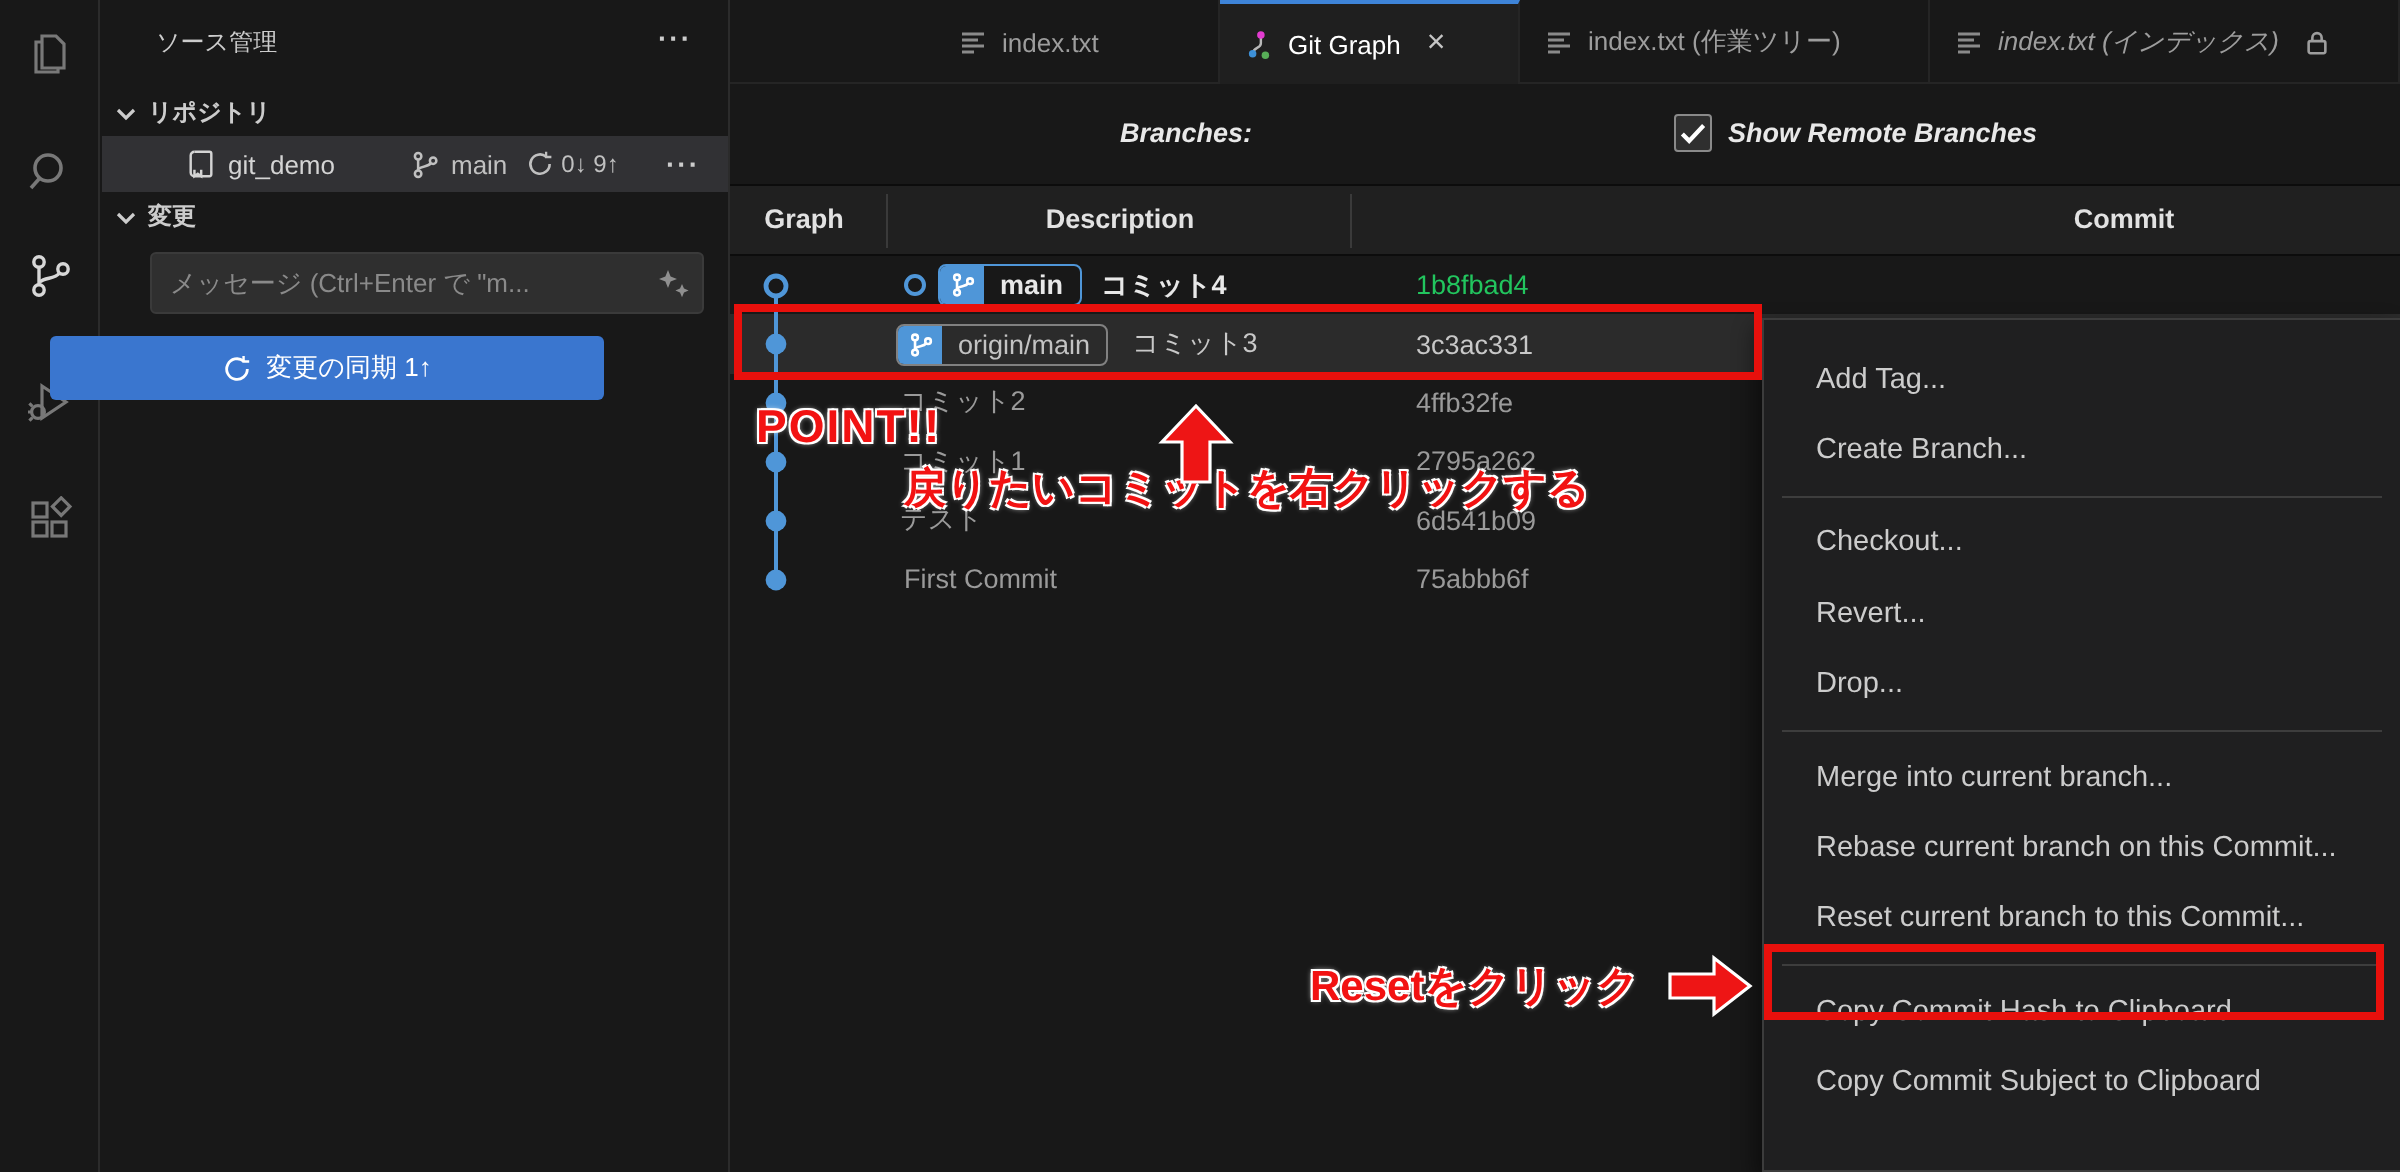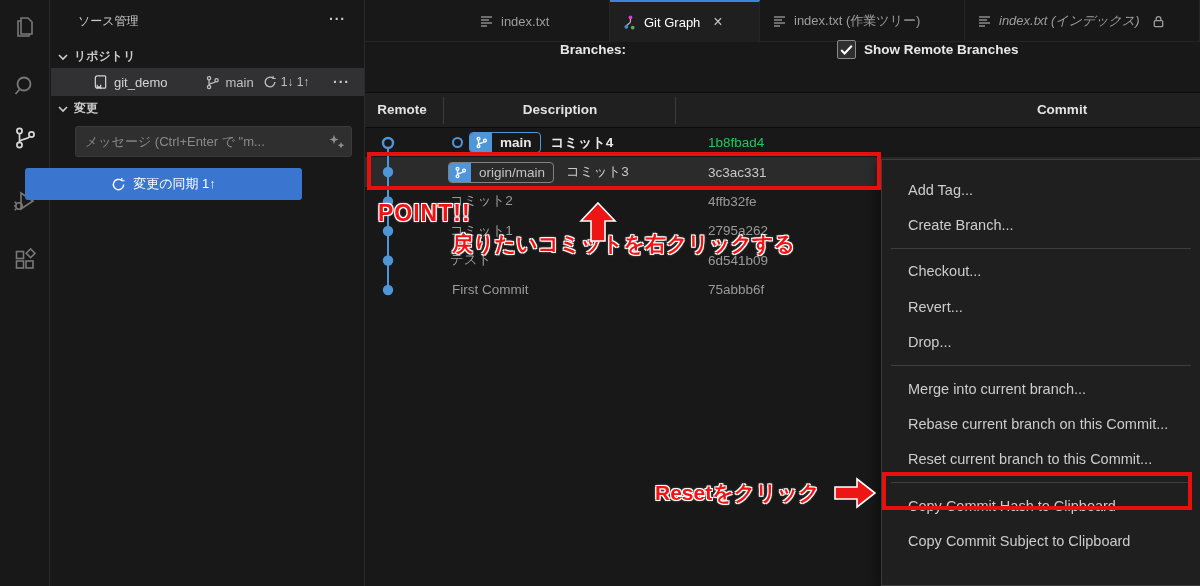--- a/index.html
+++ b/index.html
@@ -39,21 +39,21 @@
   
   #tab-bar { left:365px; top:0; width:835px; height:42px; background:#181818; border-bottom:1px solid #252525; display:flex;justify-content:flex-end; }
   .tab { height:42px; display:flex; align-items:center; padding:0 12px; gap:7px; border-right:1px solid #252525; color:#9d9d9d; cursor:pointer; position:relative; font-size:13px; white-space:nowrap; }
   .tab .ficon { width:15px; height:15px; flex:0 0 auto; }
   .tab.active { background:#1f1f1f; color:#ffffff; border-top:2px solid #3e84d8; }
   .tab.preview .tab-label { font-style:italic; }
   .tab-close { margin-left:6px; font-size:16px; color:#c5c5c5; cursor:pointer; line-height:1; }
   .lock { width:13px; height:13px; margin-left:5px; }
 
   
-  #gg-toolbar { left:365px; top:25px; width:835px; height:50px; }
+  #gg-toolbar { left:365px; top:42px; width:835px; height:50px;font-style:italic; }
   #branches-label { position:absolute; left:195px; top:17px; font-weight:bold; color:#e8e8e8; font-size:13.5px; }
   #branch-select { position:absolute; left:272px; top:9px; width:170px; height:31px; background:#333333; border:1px solid #5a5a5a; border-radius:4px; display:flex; align-items:center; cursor:pointer; }
   #branch-select-value { margin-left:15px; color:#f0f0f0; font-size:13.5px; }
   #branch-caret { position:absolute; right:14px; top:13px; width:0; height:0; border-left:5px solid transparent; border-right:5px solid transparent; border-top:6px solid #cccccc; }
   #remote-checkbox { position:absolute; left:472px; top:15px; width:19px; height:19px; background:#2f2f2f; border:1px solid #8a8a8a; border-radius:2px; cursor:pointer; }
   #remote-checkbox svg { width:17px; height:17px; display:block; }
   #remote-label { position:absolute; left:499px; top:17px; font-weight:bold; color:#e8e8e8; font-size:13.5px; }
 
   
   #table-header { left:365px; top:92px; width:835px; height:36px; background:#202020; border-top:1px solid #0c0c0c; border-bottom:1px solid #0c0c0c; }
@@ -162,21 +162,21 @@
           <circle cx="6.5" cy="19" r="2.6"></circle>
           <circle cx="18.5" cy="8.5" r="2.6"></circle>
           <path d="M6.5 7.6v8.8"></path>
           <path d="M16.8 10.5c-2.5 3.2-7 2-10 4.5"></path>
         </svg>
       <span id="repo-branch-label">main</span>
       <svg style="margin-left:9px" width="14" height="14" viewBox="0 0 16 16" fill="none" stroke="#c0c0c0" stroke-width="1.5">
           <path d="M13.5 8a5.5 5.5 0 1 1-2-4.2"></path>
           <path d="M11.5 1v3h3" stroke-width="1.3"></path>
         </svg>
-      <span id="repo-sync-status">1↓ 1↑</span>
+      <span id="repo-sync-status">0↓ 9↑</span>
       <span id="repo-more" class="ellipsis">···</span>
     </div>
 
     <div class="section-header" style="top:100px">
       <span class="chev">
           <svg viewBox="0 0 10 10" fill="none" stroke-width="1.6">
             <path d="M1 3l4 4 4-4"></path>
           </svg>
         </span>
       <span>変更</span>
@@ -237,21 +237,21 @@
     <span id="branches-label">Branches:</span>
     <div id="remote-checkbox">
       <svg viewBox="0 0 16 16" fill="none" stroke="#ffffff" stroke-width="2">
           <path d="M3 8.5l3.2 3.2L13 4.5"></path>
         </svg>
     </div>
     <span id="remote-label">Show Remote Branches</span>
   </div>
 
   <div id="table-header" class="abs">
-    <span class="th" style="left:37px">Remote</span>
+    <span class="th" style="left:37px">Graph</span>
     <span class="th" style="left:195px">Description</span>
     <span class="th" style="left:697px">Commit</span>
     <span class="th-sep" style="left:78px"></span>
     <span class="th-sep" style="left:310px"></span>
   </div>
 
   <div id="row-0" class="commit-row" style="top:128px">
     <span class="head-circle" style="margin-left:87px"></span>
     <span class="ref-badge badge-main" style="margin-left:6px">
       <span class="ref-icon">

